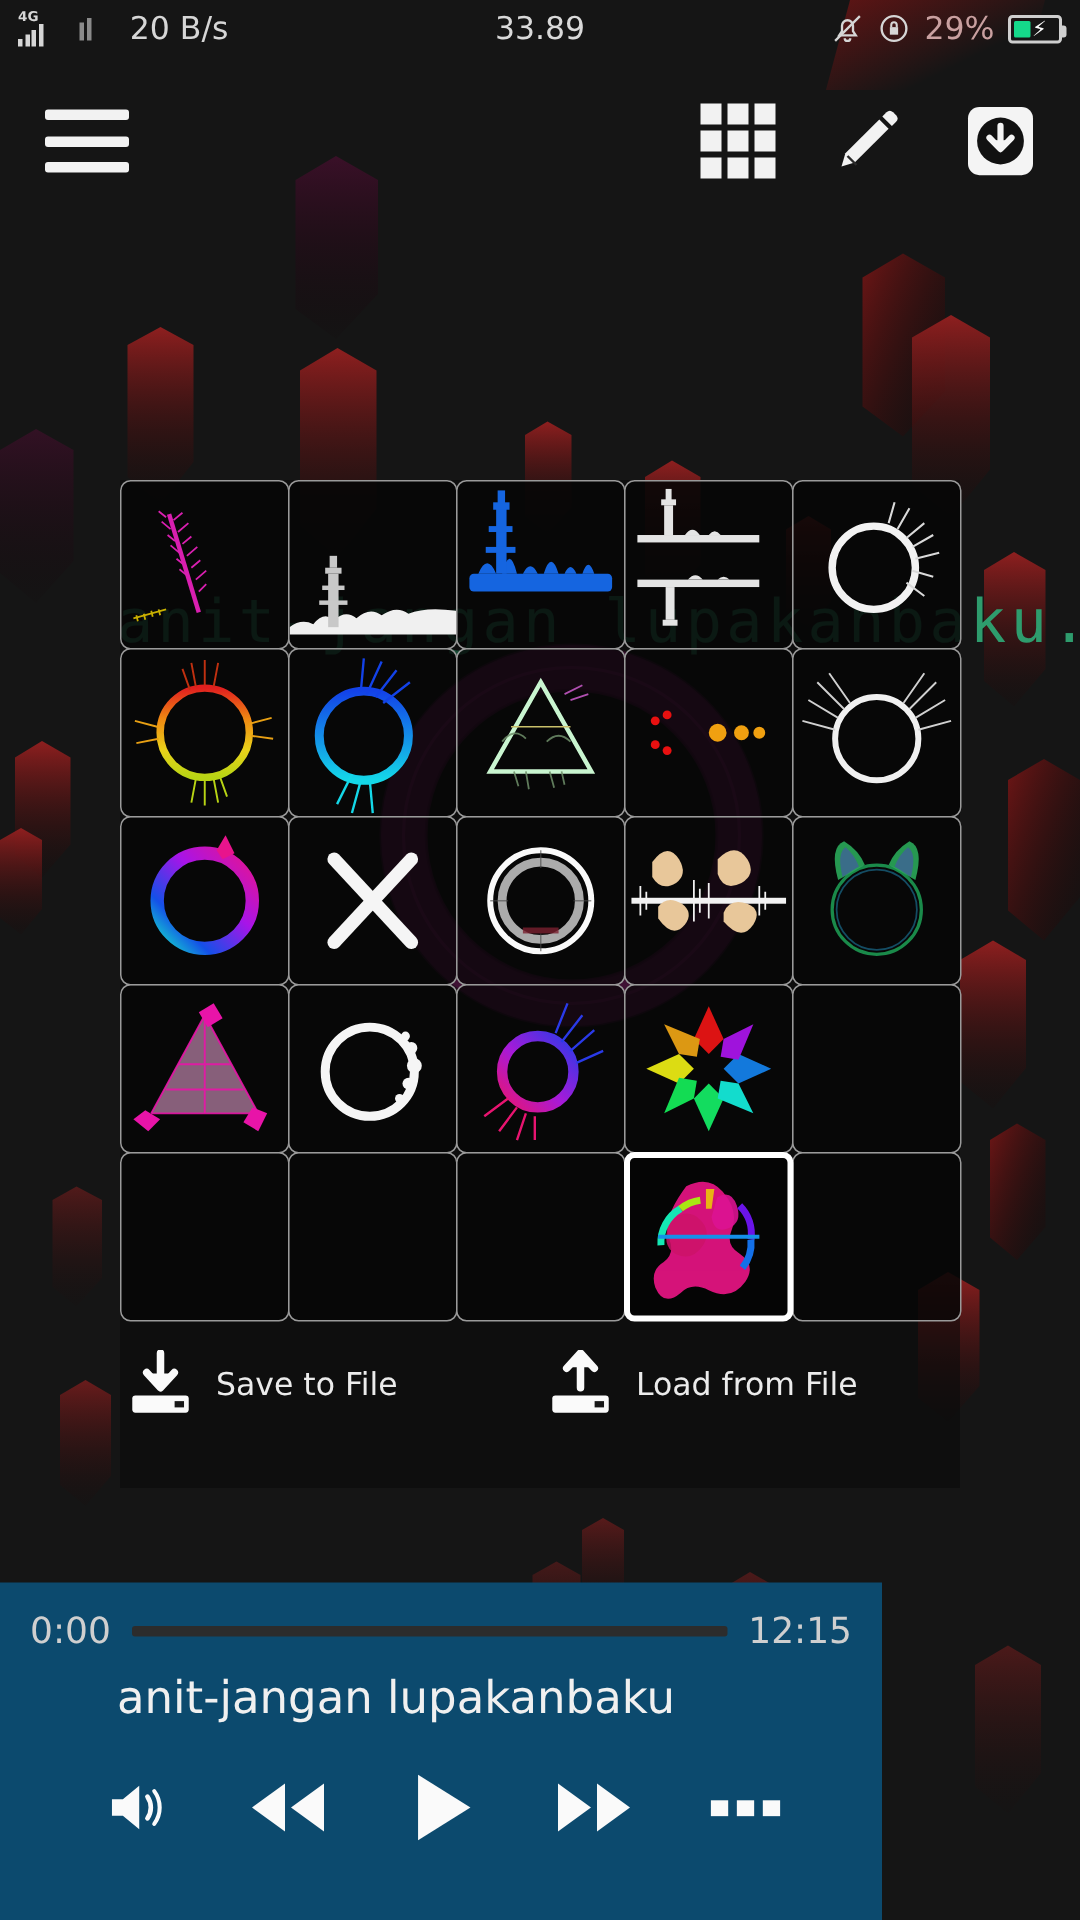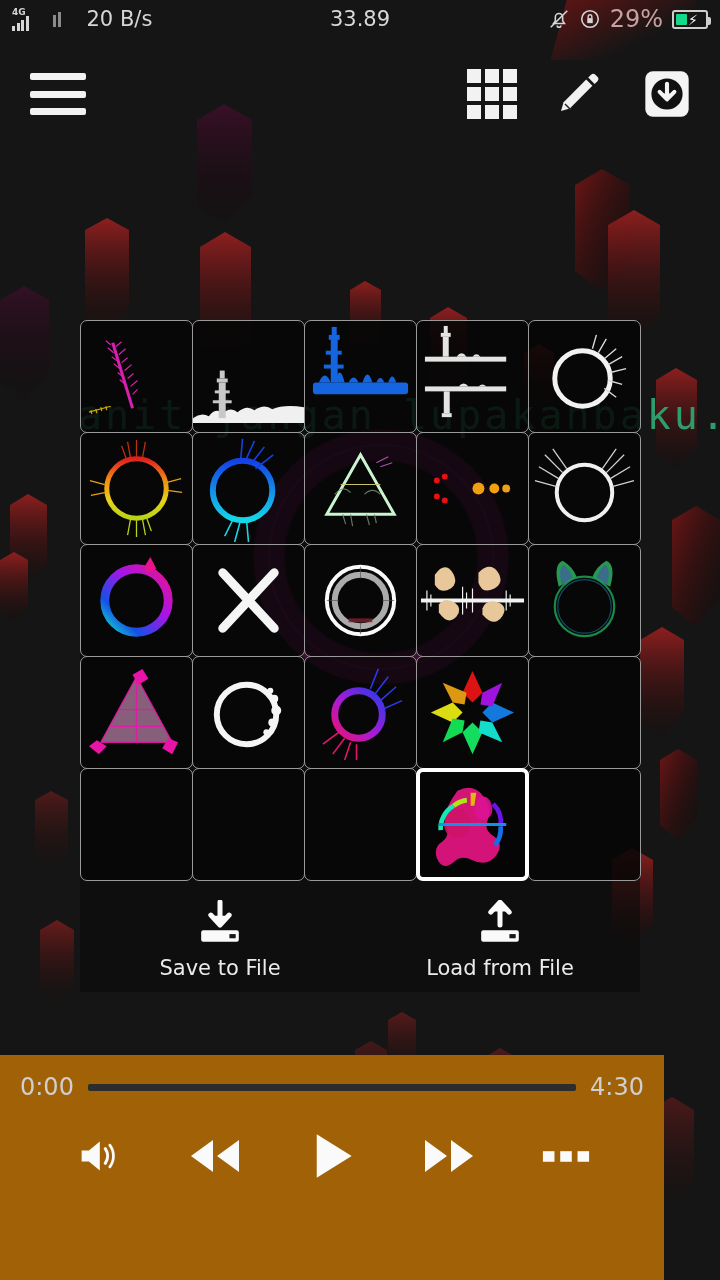--- a/index.html
+++ b/index.html
@@ -51,21 +51,21 @@
   .sb-center { position:absolute; left:0; right:0; text-align:center; font-size:21px; color:#d9d9d9; }
   .sb-right { margin-left:auto; display:flex; align-items:center; gap:9px; z-index:2; }
   .sig-label { font-size:9px; line-height:8px; font-weight:bold; color:#d6d6d6; }
   .bars { display:flex; align-items:flex-end; gap:1.5px; height:15px; }
   .bars i { display:block; width:3px; background:#d6d6d6; }
   .bars i:nth-child(1){height:5px}.bars i:nth-child(2){height:8px}
   .bars i:nth-child(3){height:11px}.bars i:nth-child(4){height:15px}
   .bars2 { display:flex; align-items:flex-end; gap:2px; height:15px; margin-left:2px;}
   .bars2 i { display:block; width:3px; background:#8a8a8a; }
   .bars2 i:nth-child(1){height:12px}.bars2 i:nth-child(2){height:15px}
-  #batt-pct { color:#c9a0a0; font-size:24px; }
+  #batt-pct { color:#c9a0a0; font-size:21px; }
   .batt-shell { width:36px; height:19px; border:2px solid #cfcfcf; border-radius:3px; position:relative; display:flex; align-items:center; padding:2px; }
   .batt-shell::after { content:""; position:absolute; right:-5px; top:5px; width:3px; height:8px; background:#cfcfcf; border-radius:0 2px 2px 0; }
   .batt-fill { width:11px; height:100%; background:#15d98a; border-radius:1px; }
   .batt-bolt { position:absolute; left:14px; top:1px; color:#fff; font-size:14px; line-height:15px; }
   #sb-glow { position:absolute; right:30px; top:-10px; width:130px; height:70px;
       background:linear-gradient(150deg, rgba(160,20,20,.55), rgba(90,10,10,0) 70%);
       transform:skewX(-15deg); z-index:1; pointer-events:none; }
 
   
   #toolbar {
@@ -108,33 +108,33 @@
     background:#050505;
   }
   .cell svg { position:absolute; inset:0; width:100%; height:100%; }
 
   
   #actionbar {
     display:flex; align-items:flex-start; justify-content:space-around;
     height:112px; padding-top:20px;
   }
   .action {
-    display:flex; flex-direction:column; align-items:center; gap:10px;
+    display:flex; align-items:center; gap:10px;
     cursor:pointer; flex:1;
   }
   .action-label {
     color:#ebebeb; font-size:21px;
     font-family:"DejaVu Sans", sans-serif;
     white-space:nowrap;
   }
 
   
   #player {
-    position:absolute; left:0; bottom:0; width:664px; height:225px;
-    background:#a16207;
+    position:absolute; left:0; bottom:0; width:588px; height:225px;
+    background:#0c4a6e;
     z-index:8;
   }
   #seek-row {
     display:flex; align-items:center; gap:14px;
     padding:18px 20px 0 20px;
   }
   .time { color:#cfcfcf; font-size:24px; font-family:"DejaVu Sans", sans-serif; }
   #seek-track { flex:1; height:7px; background:#2c2c2c; border-radius:2px; position:relative; cursor:pointer; }
   #seek-fill { position:absolute; left:0; top:0; height:100%; width:0%; background:#e8e8e8; border-radius:2px; }
   #track-title {
@@ -602,23 +602,24 @@
     </div>
   </div>
 
   <div id="player">
 
     <div id="seek-row">
       <span class="time">0:00</span>
       <div id="seek-track">
         <div id="seek-fill" style="width: 0%;"></div>
       </div>
-      <span class="time">4:30</span>
-    </div>
-
+      <span class="time">12:15</span>
+    </div>
+
+    <div id="track-title">anit-jangan lupakanbaku</div>
 
     <div id="controls">
       <div class="ctrl">
         <svg width="46" height="40" viewBox="0 0 24 22">
           <path d="M3 8 h4 L13 3 v16 L7 14 H3 z" fill="#fafafa"></path>
           <path d="M16 7 a7 7 0 0 1 0 8" stroke="#fafafa" stroke-width="1.7" fill="none" stroke-linecap="round"></path>
           <path d="M18.5 5 a10 10 0 0 1 0 12" stroke="#fafafa" stroke-width="1.5" fill="none" stroke-linecap="round"></path>
         </svg>
       </div>
       <div class="ctrl">

